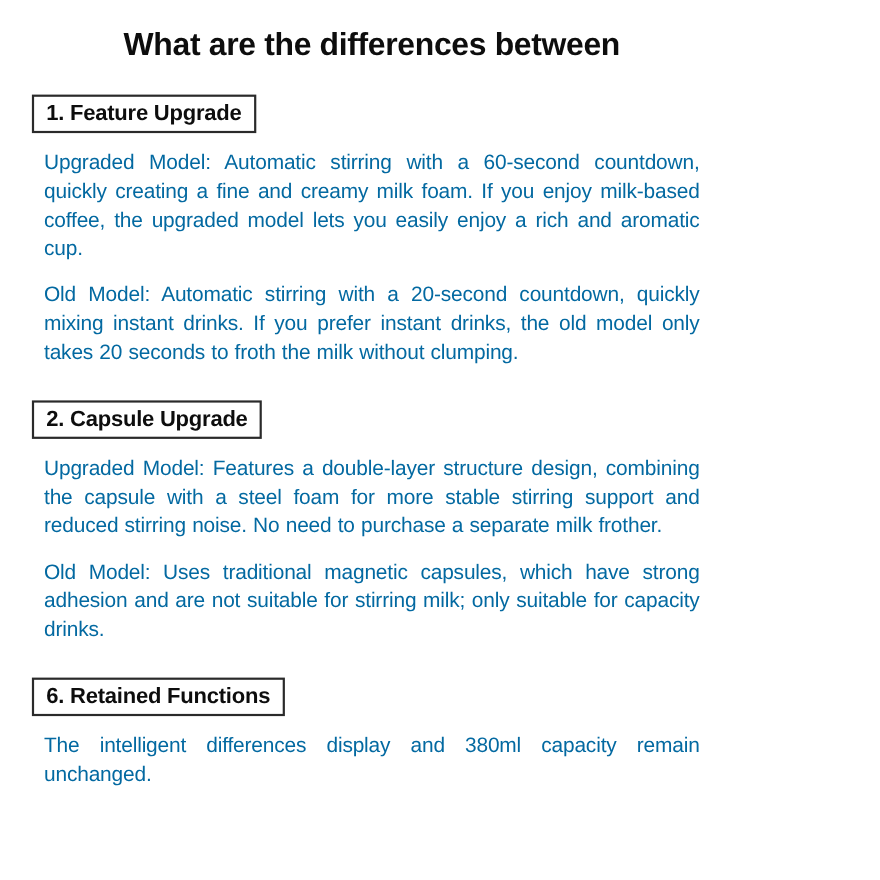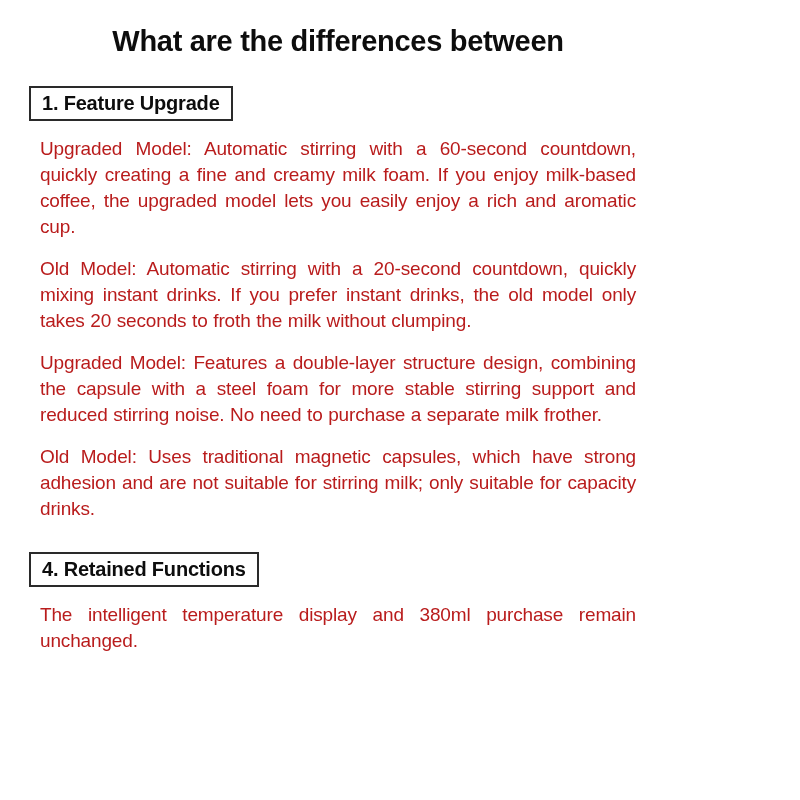--- a/index.html
+++ b/index.html
@@ -39,21 +39,21 @@
     letter-spacing: -0.2px;
     background: #ffffff;
   }
   .section-heading.first {
     margin-top: 28px;
   }
   .para {
     font-size: 19px;
     line-height: 26px;
     text-align: justify;
-    color: #b91c1c;
+    color: #0369a1;
     letter-spacing: -0.15px;
     word-spacing: 0.5px;
     margin: 15px 0 16px 0;
   }
   .para + .para {
     margin-top: 3px;
   }
 </style>
 </head>
 <body>
@@ -64,22 +64,23 @@
     <span>What are the differences between</span><br>
   </h1>
 
   <div>
     <div class="section-heading first">1. Feature Upgrade</div>
     <p class="para">Upgraded Model: Automatic stirring with a 60-second countdown, quickly creating a fine and creamy milk foam. If you enjoy milk-based coffee, the upgraded model lets you easily enjoy a rich and aromatic cup.</p>
     <p class="para">Old Model: Automatic stirring with a 20-second countdown, quickly mixing instant drinks. If you prefer instant drinks, the old model only takes 20 seconds to froth the milk without clumping.</p>
   </div>
 
   <div>
+    <div class="section-heading">2. Capsule Upgrade</div>
     <p class="para">Upgraded Model: Features a double-layer structure design, combining the capsule with a steel foam for more stable stirring support and reduced stirring noise. No need to purchase a separate milk frother.</p>
     <p class="para">Old Model: Uses traditional magnetic capsules, which have strong adhesion and are not suitable for stirring milk; only suitable for capacity drinks.</p>
   </div>
 
   <div>
-    <div class="section-heading">4. Retained Functions</div>
-    <p class="para">The intelligent temperature display and 380ml purchase remain unchanged.</p>
+    <div class="section-heading">6. Retained Functions</div>
+    <p class="para">The intelligent differences display and 380ml capacity remain unchanged.</p>
   </div>
 
 </div>
 
 </body></html>

